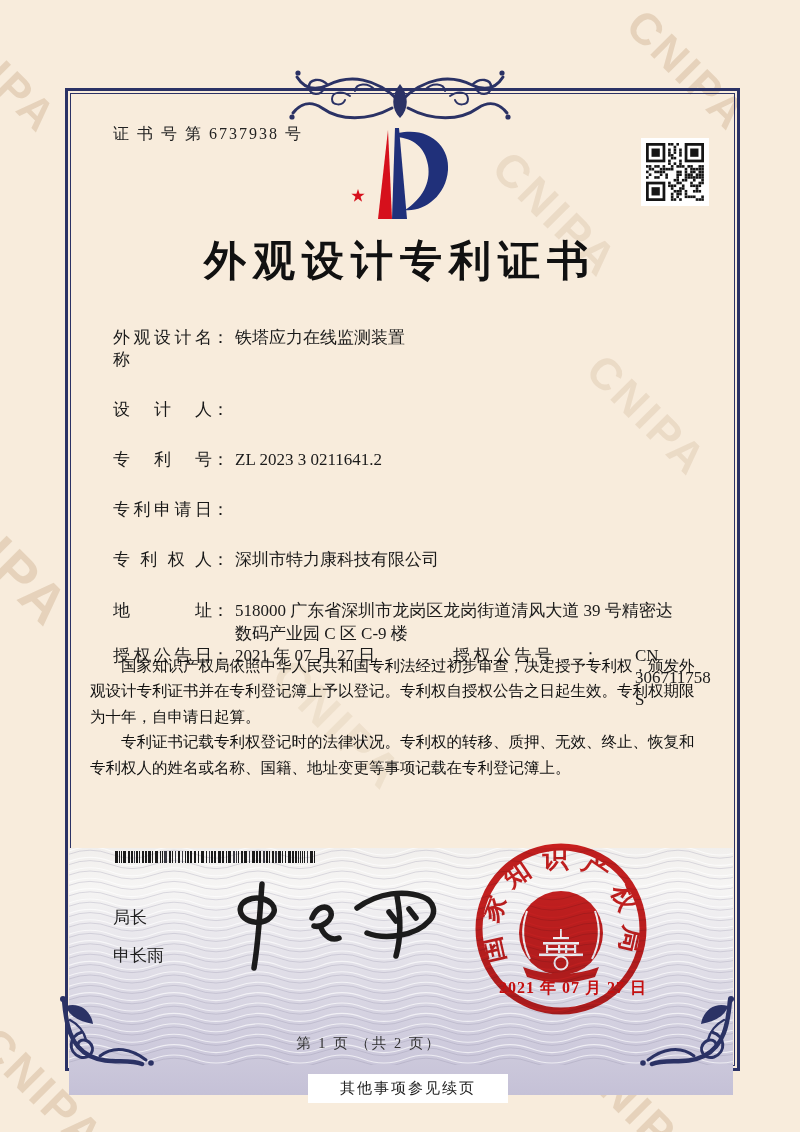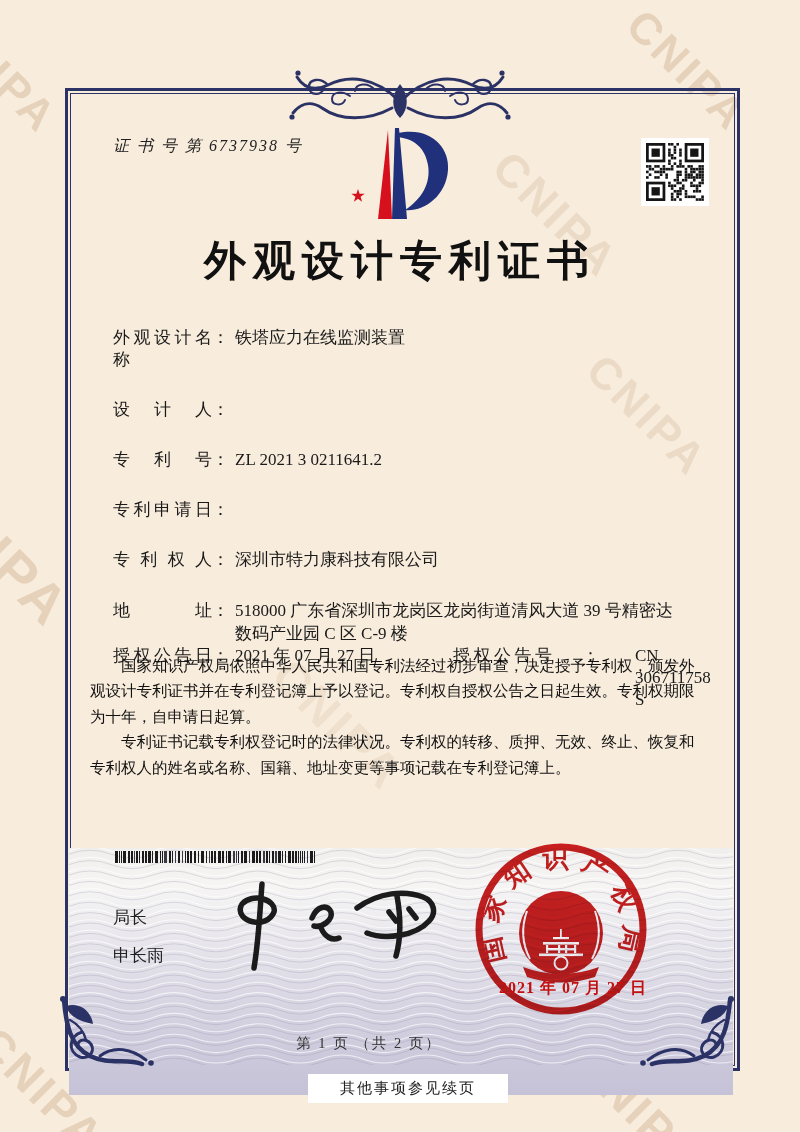--- a/index.html
+++ b/index.html
@@ -22,22 +22,22 @@
   .frame{
     position:absolute;left:65px;top:88px;width:669px;height:977px;
     border:3px solid #2b3265;z-index:2;
   }
   .frame-inner{
     position:absolute;left:2px;top:2px;right:2px;bottom:2px;
     border:1px solid #2b3265;
   }
   
   .cert-no{
-    position:absolute;left:113px;top:136px;z-index:3;
-    font-size:16px;letter-spacing:2px;color:#222;font-style:italic;
+    position:absolute;left:113px;top:124px;z-index:3;
+    font-size:16px;letter-spacing:2px;color:#222;
   }
   .logo{position:absolute;left:336px;top:123px;z-index:3;}
   .qr{
     position:absolute;left:641px;top:138px;width:68px;height:68px;
     background:#ffffff;z-index:3;display:flex;align-items:center;justify-content:center;
   }
   .title{
     position:absolute;left:0;top:233px;width:800px;text-align:center;z-index:3;
     font-size:42px;font-weight:bold;letter-spacing:7px;color:#111;
   }
@@ -298,21 +298,21 @@
       <span class="fcolon">：</span>
     <span class="fvalue">铁塔应力在线监测装置</span>
   </div>
   <div class="frow">
     <span class="flabel">设计人</span>
       <span class="fcolon">：</span>
   </div>
   <div class="frow">
     <span class="flabel">专利号</span>
       <span class="fcolon">：</span>
-    <span class="fvalue">ZL 2021 3 0211641.2</span>
+    <span class="fvalue">ZL 2023 3 0211641.2</span>
   </div>
   <div class="frow">
     <span class="flabel">专利申请日</span>
       <span class="fcolon">：</span>
   </div>
   <div class="frow">
     <span class="flabel">专利权人</span>
       <span class="fcolon">：</span>
     <span class="fvalue">深圳市特力康科技有限公司</span>
   </div>

